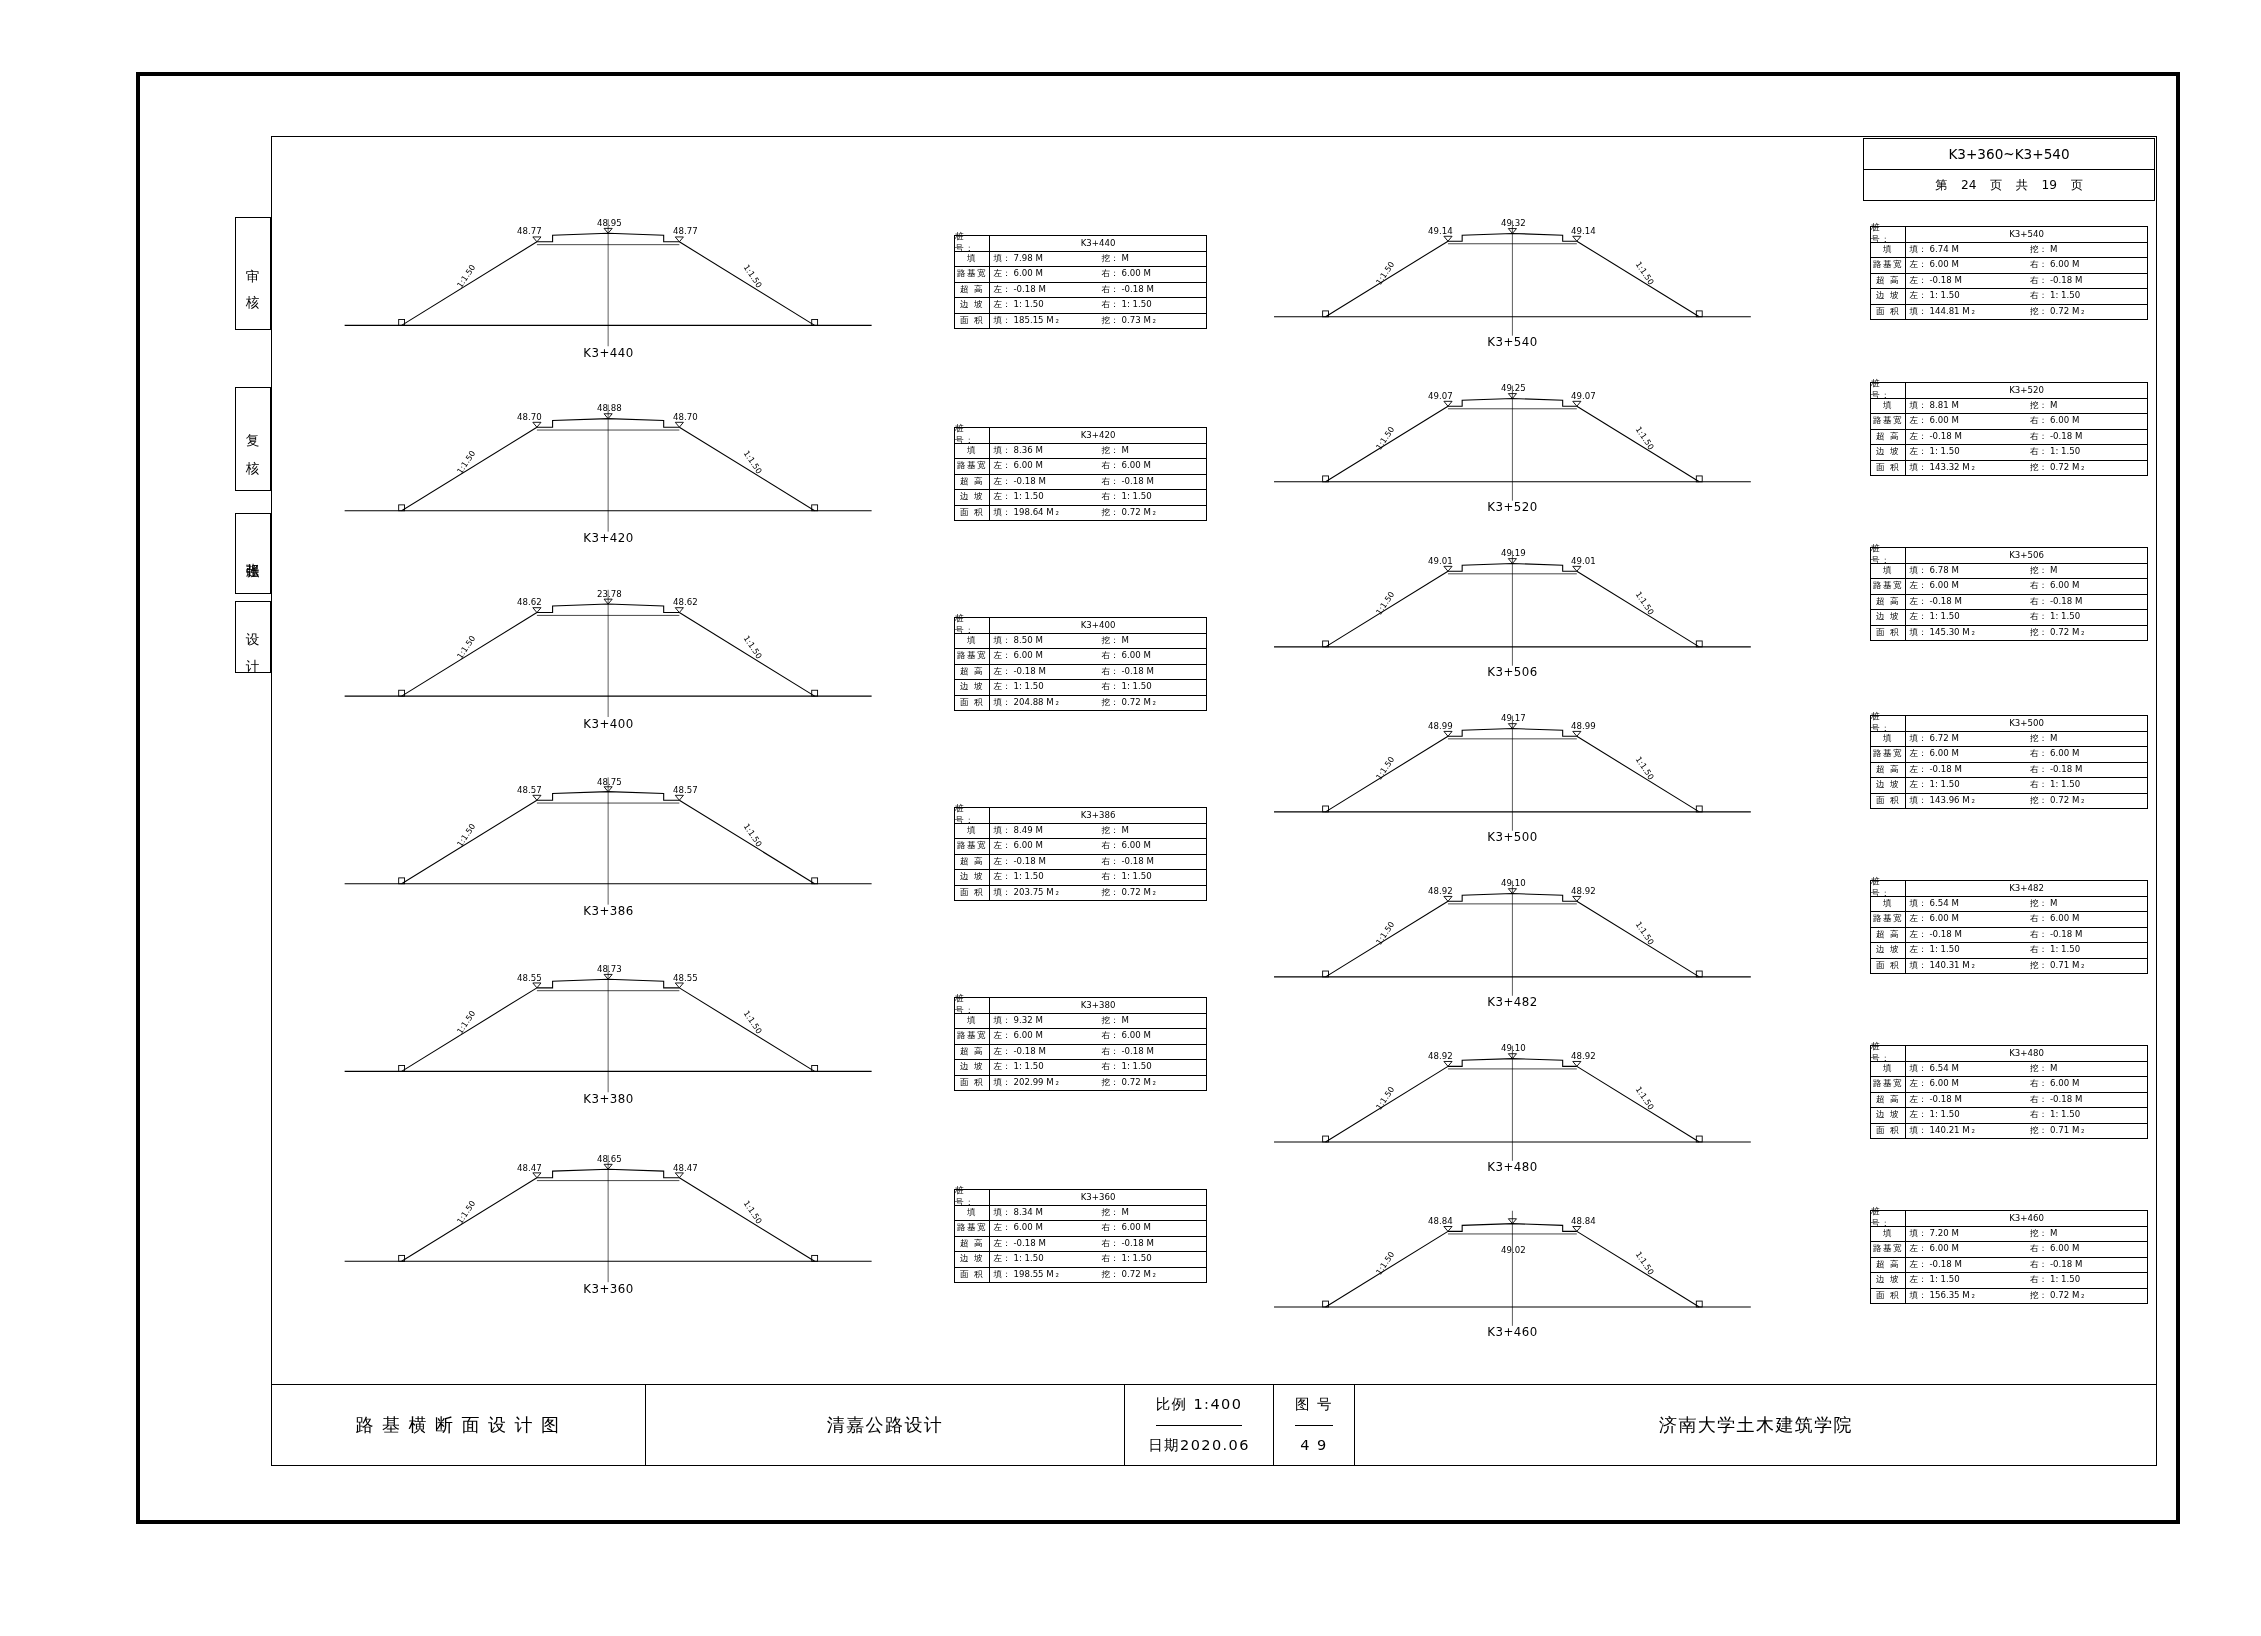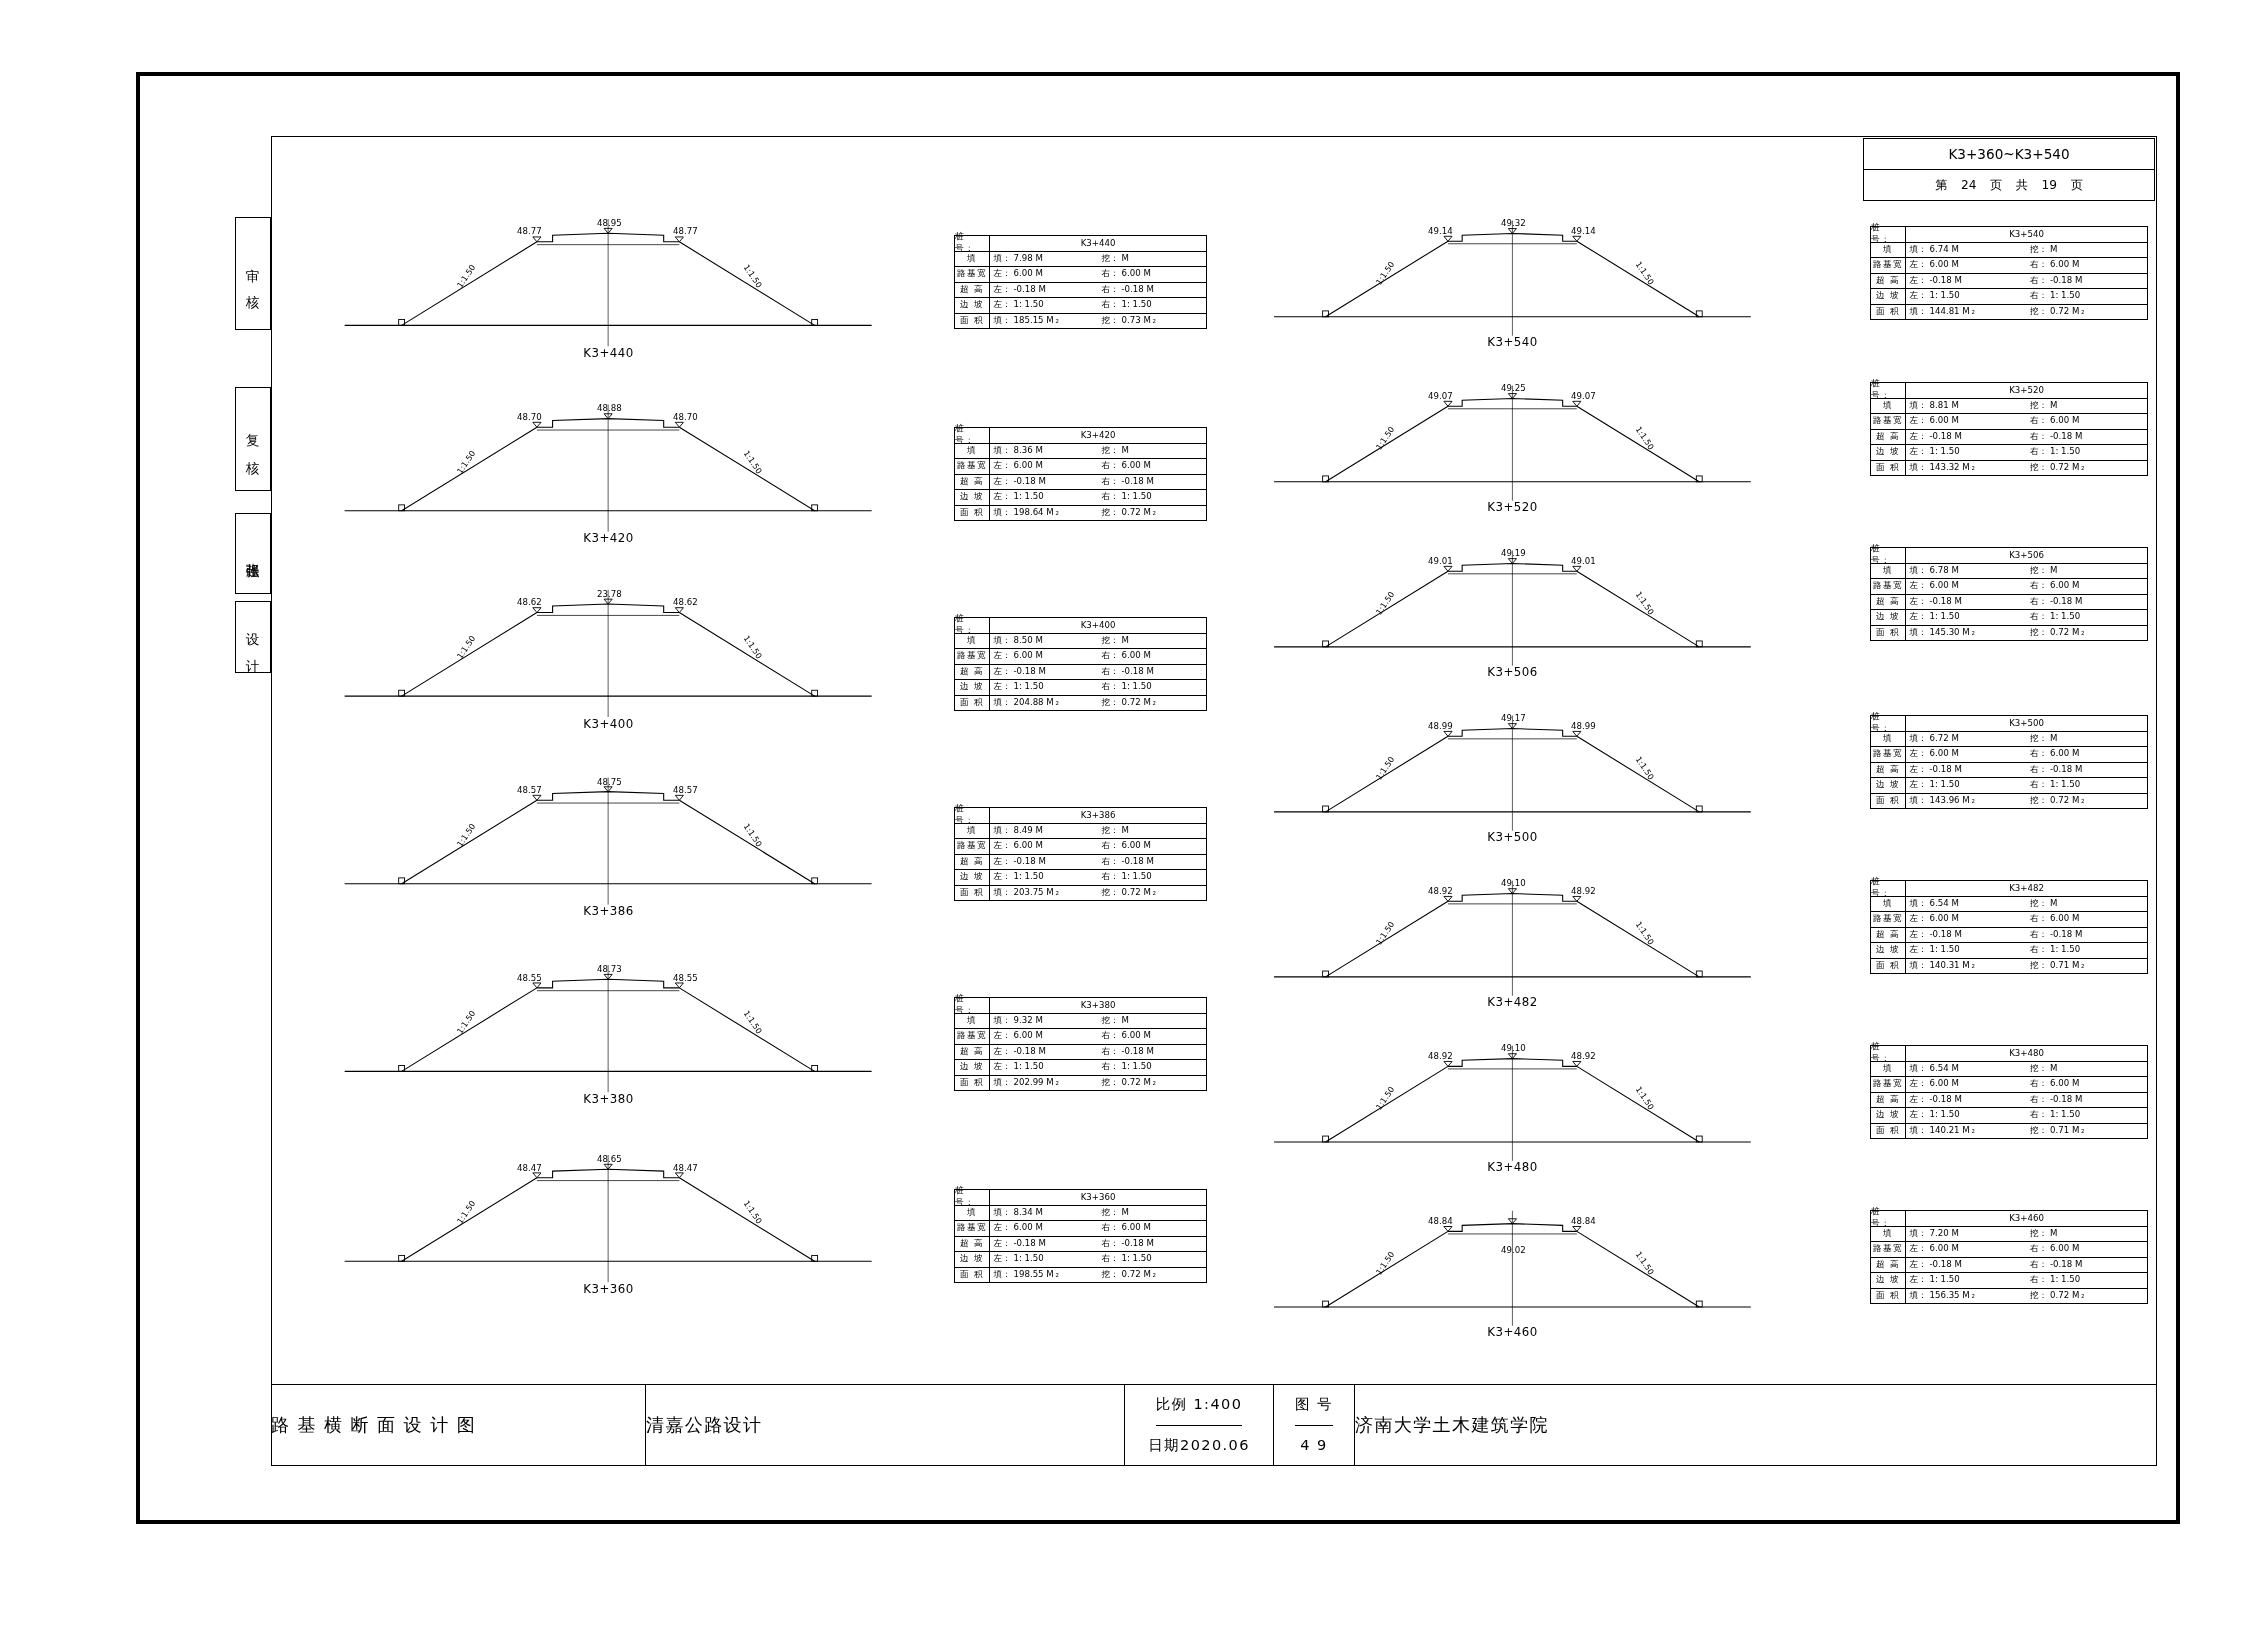--- a/index.html
+++ b/index.html
@@ -9,21 +9,21 @@
   .frame-inner{position:absolute;left:271px;top:136px;width:1886px;height:1330px;border:1.4px solid #000;box-sizing:border-box;}
   .sigbox{position:absolute;left:235px;width:36px;border:1.4px solid #000;box-sizing:border-box;
           display:flex;align-items:center;justify-content:center;}
   .vtext{writing-mode:vertical-rl;text-orientation:upright;font-size:13.6px;letter-spacing:5.4px;
          font-family:"DejaVu Sans",sans-serif;}
   .vtext2{writing-mode:vertical-rl;text-orientation:upright;font-size:13.6px;letter-spacing:0.9px;
          font-family:"DejaVu Sans",sans-serif;}
 
   
   .titleblock{position:absolute;left:271px;top:1384px;width:1886px;height:81px;border-top:1.4px solid #000;box-sizing:border-box;display:flex;}
-  .tb-cell{border-right:1.4px solid #000;box-sizing:border-box;display:flex;align-items:center;justify-content:flex-start;
+  .tb-cell{border-right:1.4px solid #000;box-sizing:border-box;display:flex;align-items:center;justify-content:center;
            font-family:"DejaVu Sans",sans-serif;font-size:18px;letter-spacing:1.4px;}
   .tb-cell:last-child{border-right:none;}
   .tb-split{display:flex;flex-direction:column;}
   .tb-split>div{flex:1;display:flex;align-items:center;justify-content:center;font-family:"DejaVu Sans",sans-serif;font-size:14.5px;}
   .tb-split>div:first-child{border-bottom:1.4px solid #000;}
 
   
   .rhead{position:absolute;left:1863px;top:138px;width:292px;height:63px;border:1.4px solid #000;box-sizing:border-box;display:flex;flex-direction:column;}
   .rhead>div{flex:1;display:flex;align-items:center;justify-content:center;font-size:13.6px;font-family:"DejaVu Sans",sans-serif;}
   .rhead>div:first-child{border-bottom:1.4px solid #000;}

